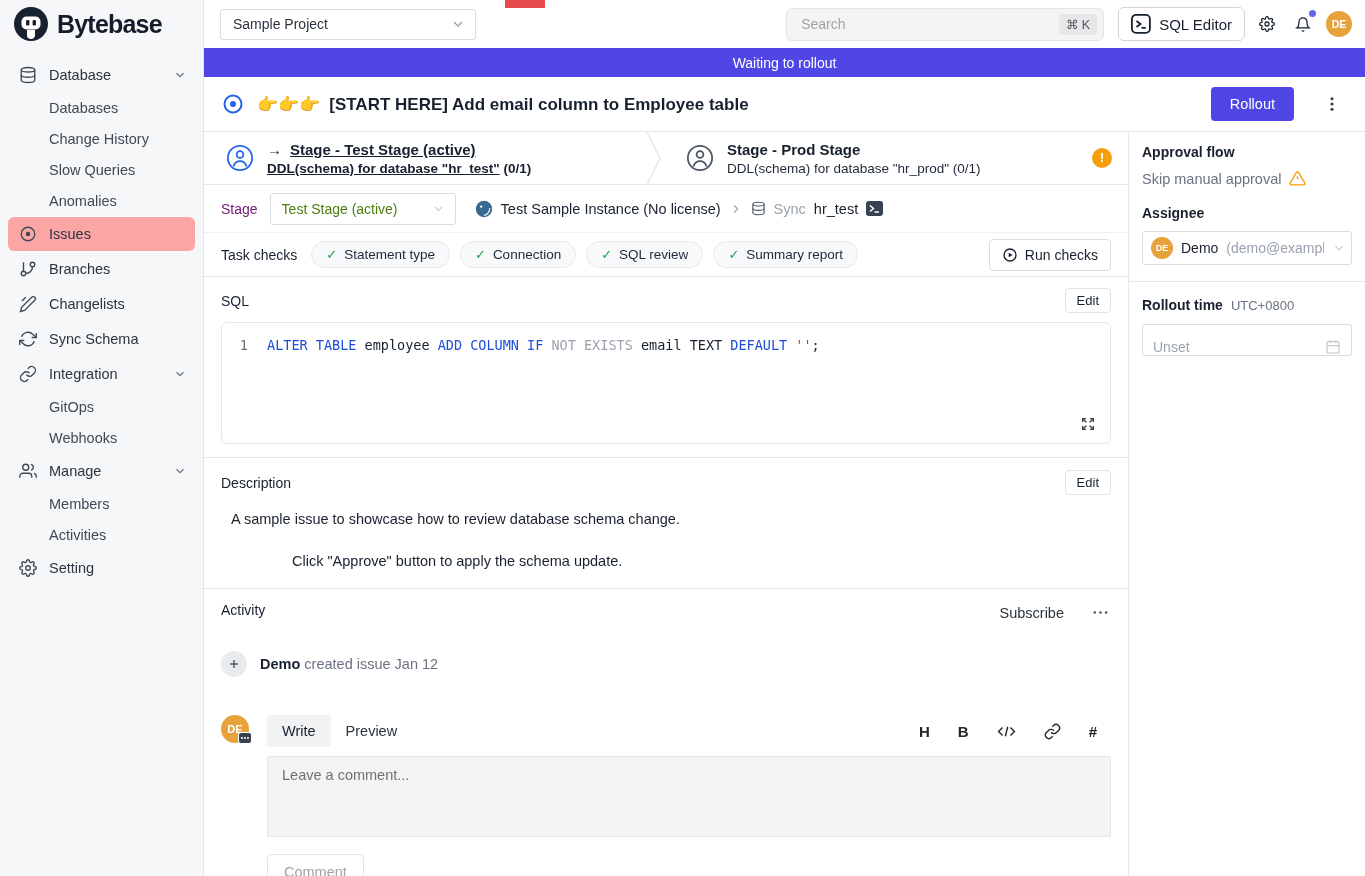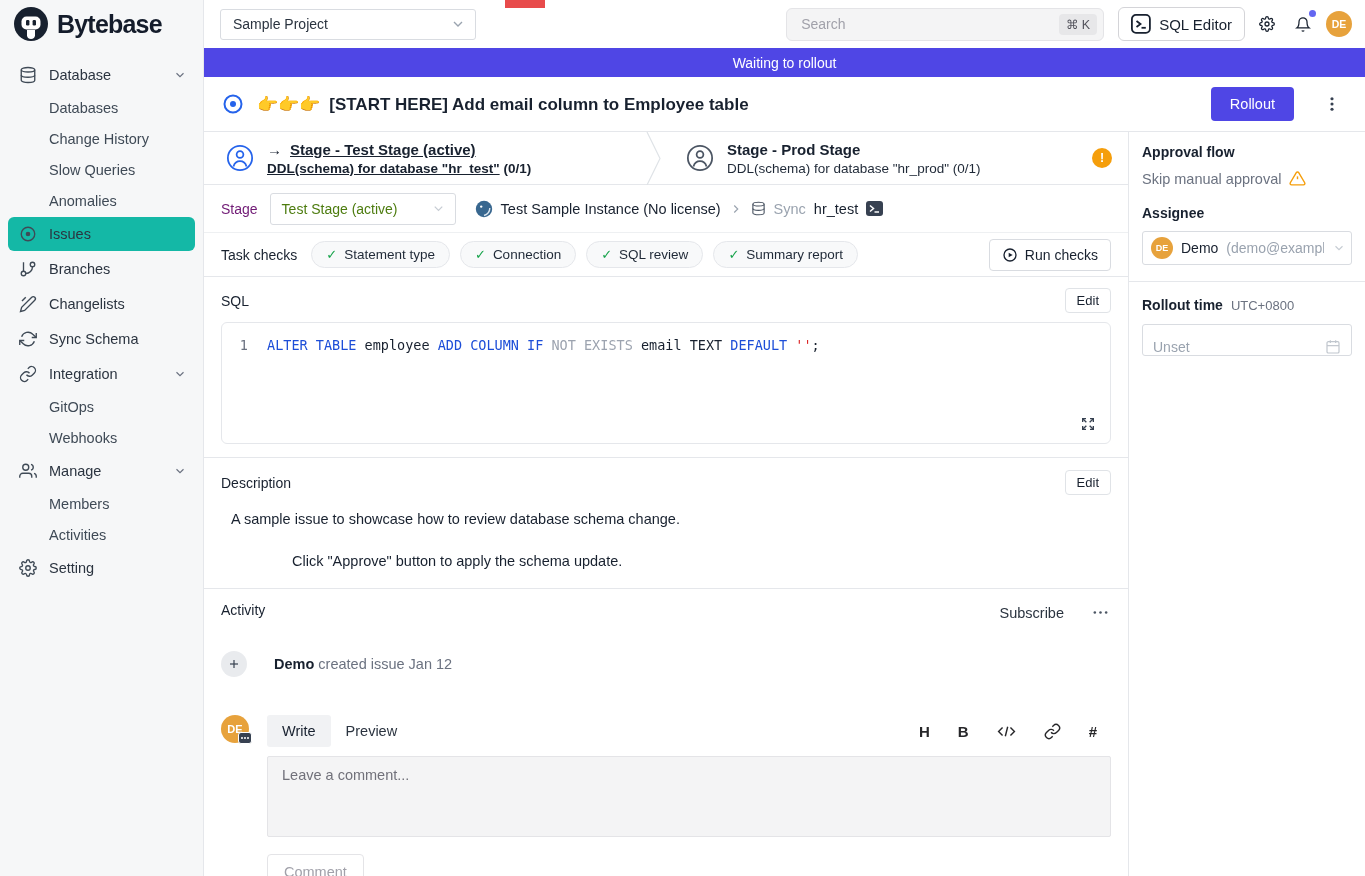--- a/index.html
+++ b/index.html
@@ -13,21 +13,21 @@
 
   
   .sidebar { width:204px; min-width:204px; background:#f6f7f8; border-right:1px solid #e5e7eb; }
   .logo { height:48px; display:flex; align-items:center; gap:8px; padding:0 13px; }
   .logo-text { font-size:25px; font-weight:800; letter-spacing:-0.8px; color:#141c2b; }
   .nav { padding-top:9px; }
   .nav-item { display:flex; align-items:center; gap:11px; margin:1px 8px; padding:7px 8px 7px 10px;
               border-radius:6px; font-size:14.5px; color:#2b3440; font-weight:500; cursor:default; }
   .nav-item .nico { width:20px; height:20px; color:#3f4a56; display:flex; align-items:center; justify-content:center; }
   .nav-item.sub { padding-left:41px; font-weight:400; color:#3f4a56;text-align:right; }
-  .nav-item.active { background:#14b8a6; }
+  .nav-item.active { background:#fca5a5; }
   .nav-item .chev { margin-left:auto; color:#6b7280; }
 
   
   .main { flex:1; display:flex; flex-direction:column; min-width:0; }
 
   .topbar { height:48px; min-height:48px; display:flex; align-items:center; padding:0 13px 0 16px; }
   .project-select { width:256px; height:31px; border:1px solid #d9dce1; border-radius:3px; background:#fff;
                     display:flex; align-items:center; padding:0 9px 0 12px; color:#2b3440; }
   .project-select .chev { margin-left:auto; color:#9aa3af; }
   .topbar-spacer { flex:1; }
@@ -107,21 +107,21 @@
   
   .desc-section { border-top:1px solid #e5e7eb; padding:12px 17px 19px; }
   .desc-line1 { margin:16px 0 0 10px; font-size:14.5px; }
   .desc-line2 { margin:26px 0 0 71px; font-size:14.5px; }
 
   
   .activity-section { border-top:1px solid #e5e7eb; padding:13px 17px 0; flex:1; }
   .activity-head { display:flex; }
   .subscribe { margin-left:auto; font-size:14.5px; color:#2b3440; background:none; border:none; font-family:inherit; cursor:pointer; }
   .dots-btn { margin-left:20px; background:none; border:none; color:#4b5563; cursor:pointer; padding:2px; }
-  .timeline-item { margin-top:28px; display:flex; align-items:center; gap:27px; font-size:14.5px; }
+  .timeline-item { margin-top:28px; display:flex; align-items:center; gap:13px; font-size:14.5px; }
   .plus-circle { width:26px; height:26px; border-radius:50%; background:#e9ebee; display:flex; align-items:center;
                  justify-content:center; color:#374151; }
   .actor { font-weight:700; }
   .muted-text { color:#6b7280; }
 
   
   .editor { margin-top:38px; display:flex; }
   .editor-avatar-wrap { width:46px; position:relative; }
   .c-avatar { width:28px; height:28px; border-radius:50%; background:#e7a23c; color:#fff; font-size:11px; font-weight:700;
               display:flex; align-items:center; justify-content:center; }

